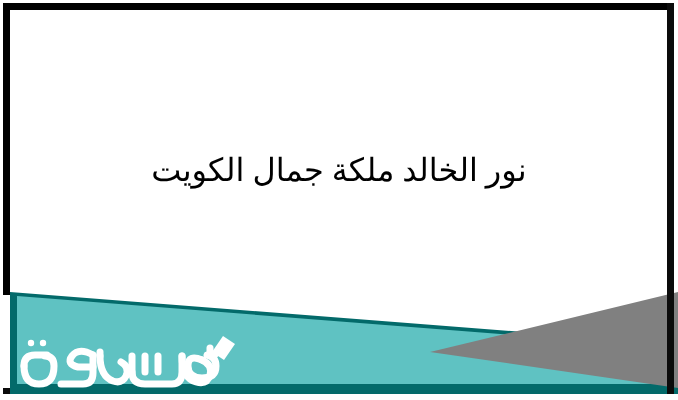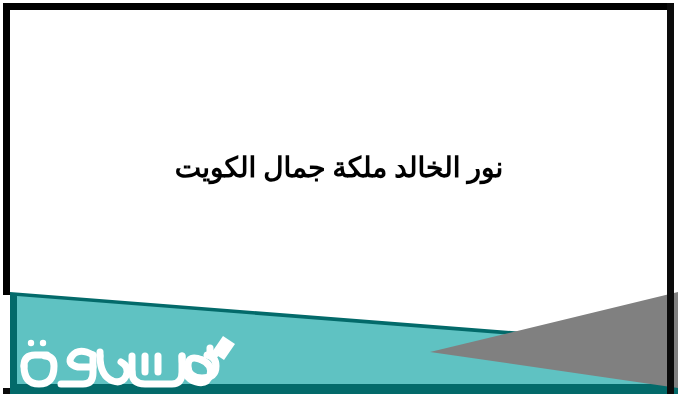--- a/index.html
+++ b/index.html
@@ -78,22 +78,22 @@
     left: 0;
     top: 150px;
     width: 678px;
     text-align: center;
     z-index: 4;
     pointer-events: none;
   }
   .headline {
     display: inline-block;
     font-family: "Liberation Serif", "DejaVu Serif", serif;
-    font-weight: bold;
-    font-size: 28px;
+    font-weight: normal;
+    font-size: 32px;
     line-height: 1.25;
     color: #000000;
     direction: rtl;
     unicode-bidi: embed;
     letter-spacing: 0px;
     white-space: nowrap;
   }
 
   
   .shapes {

